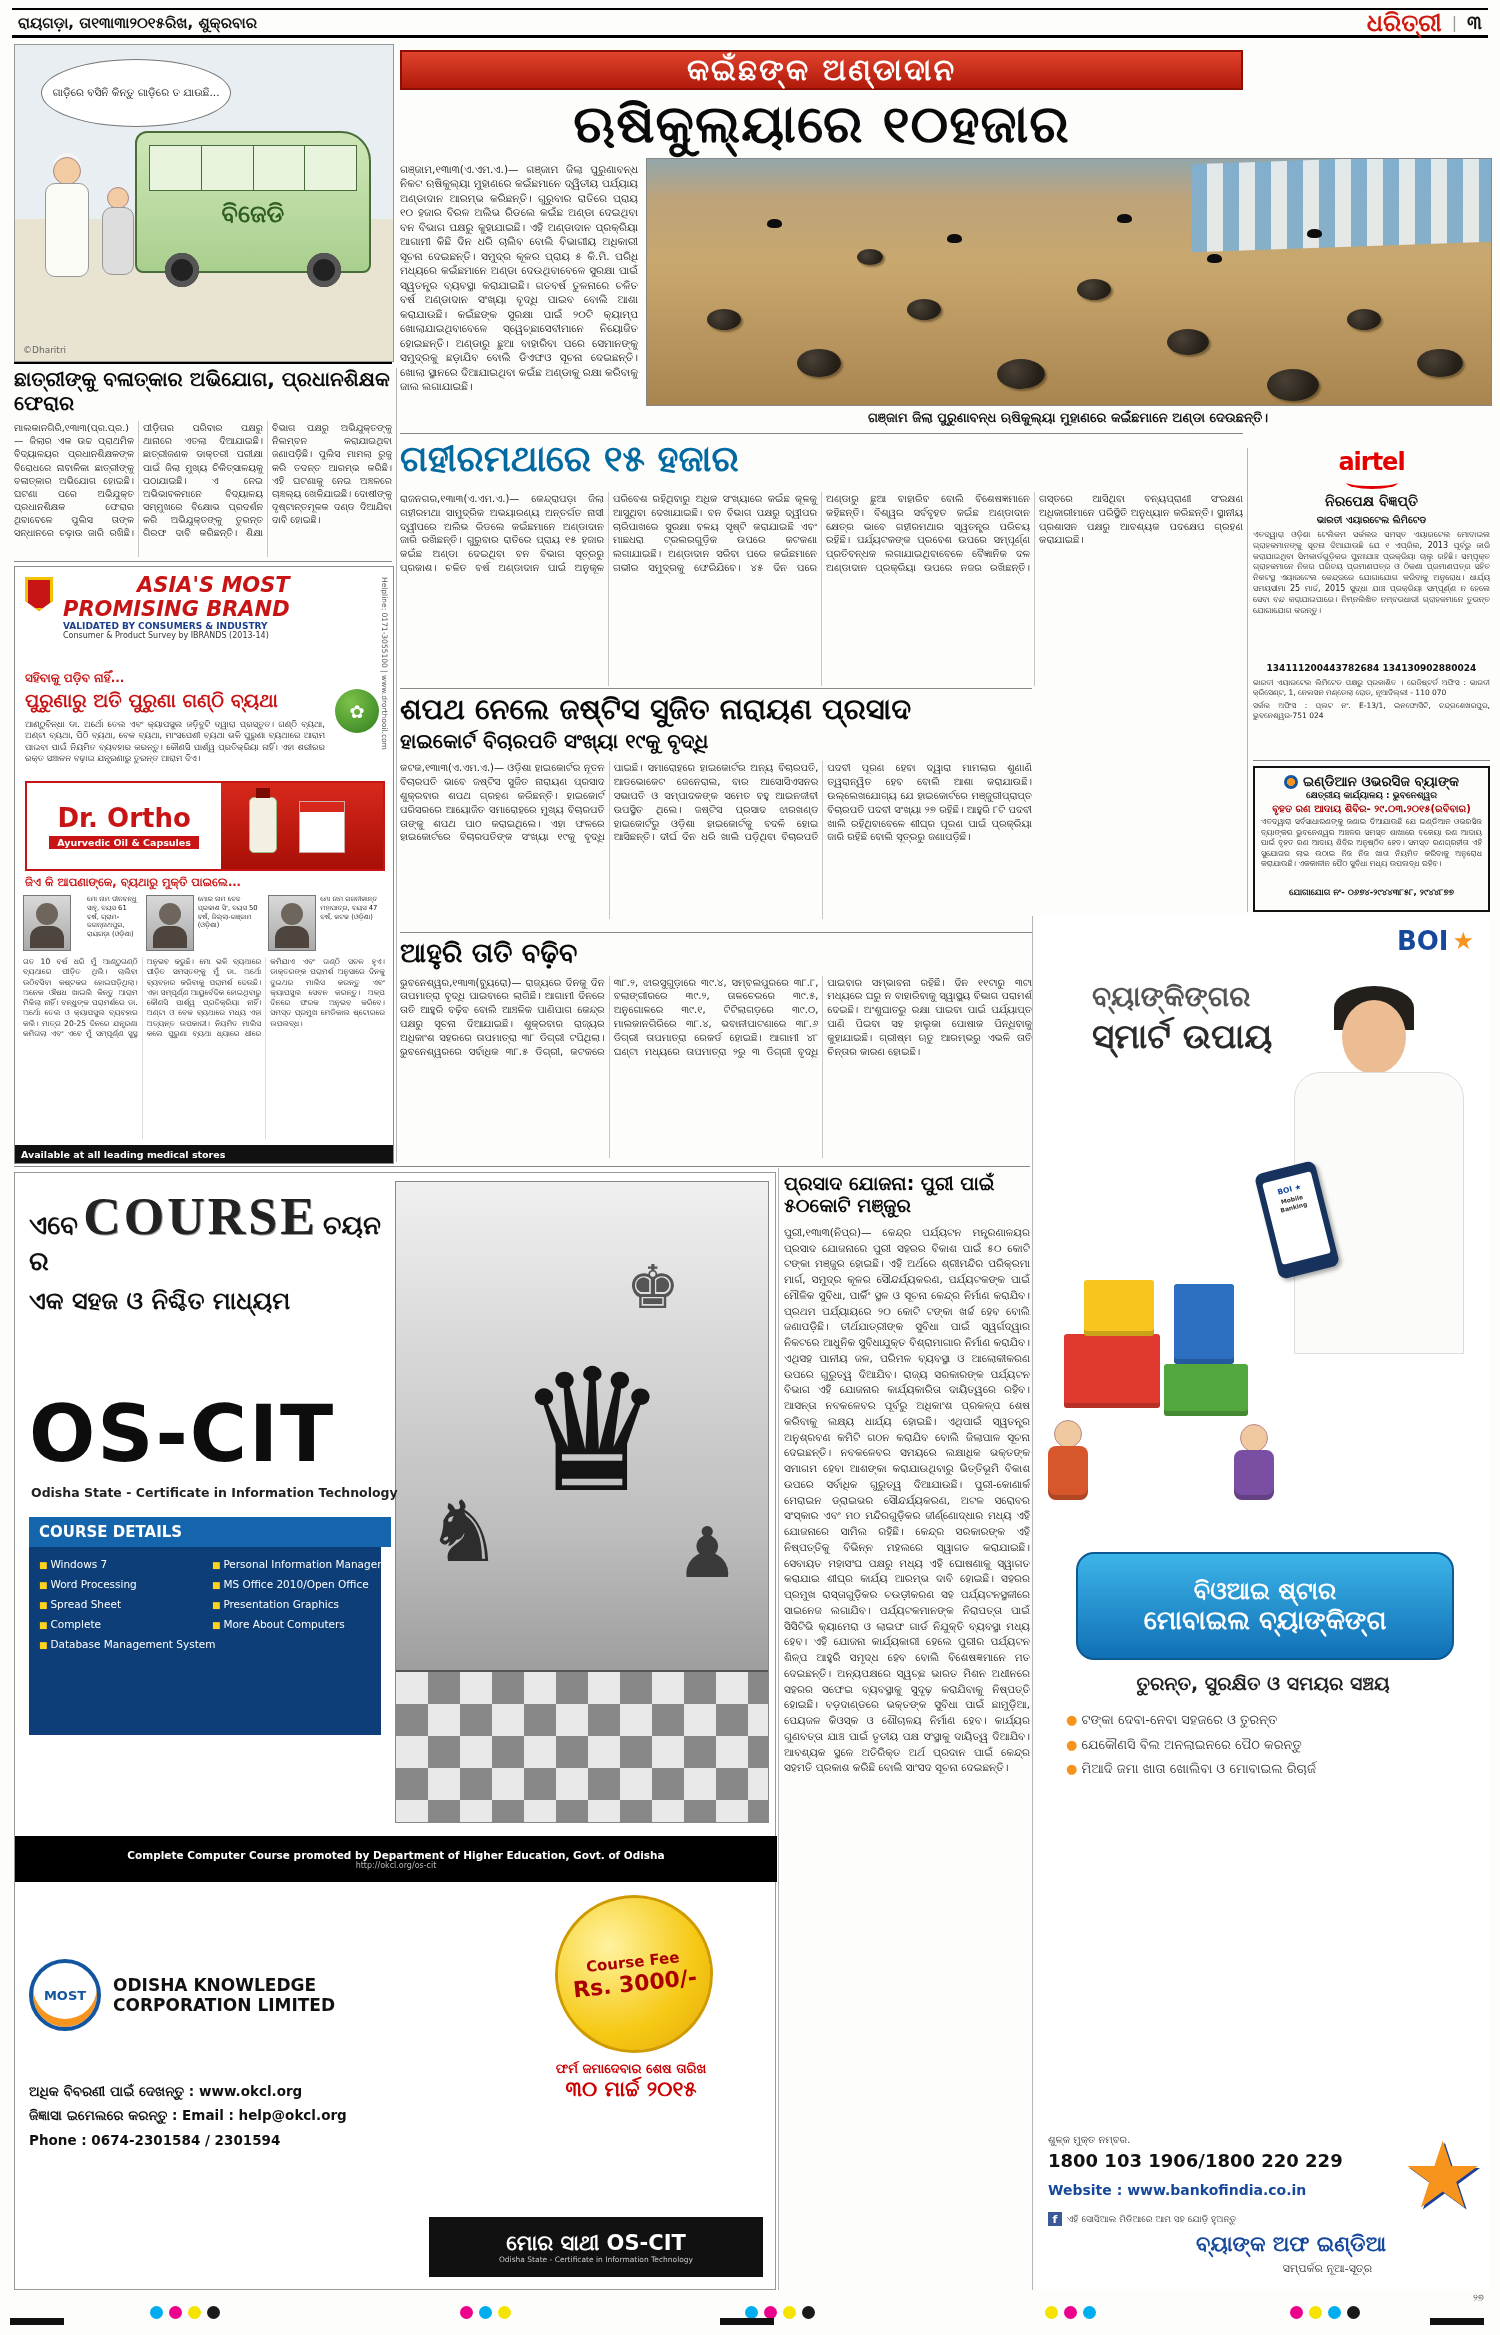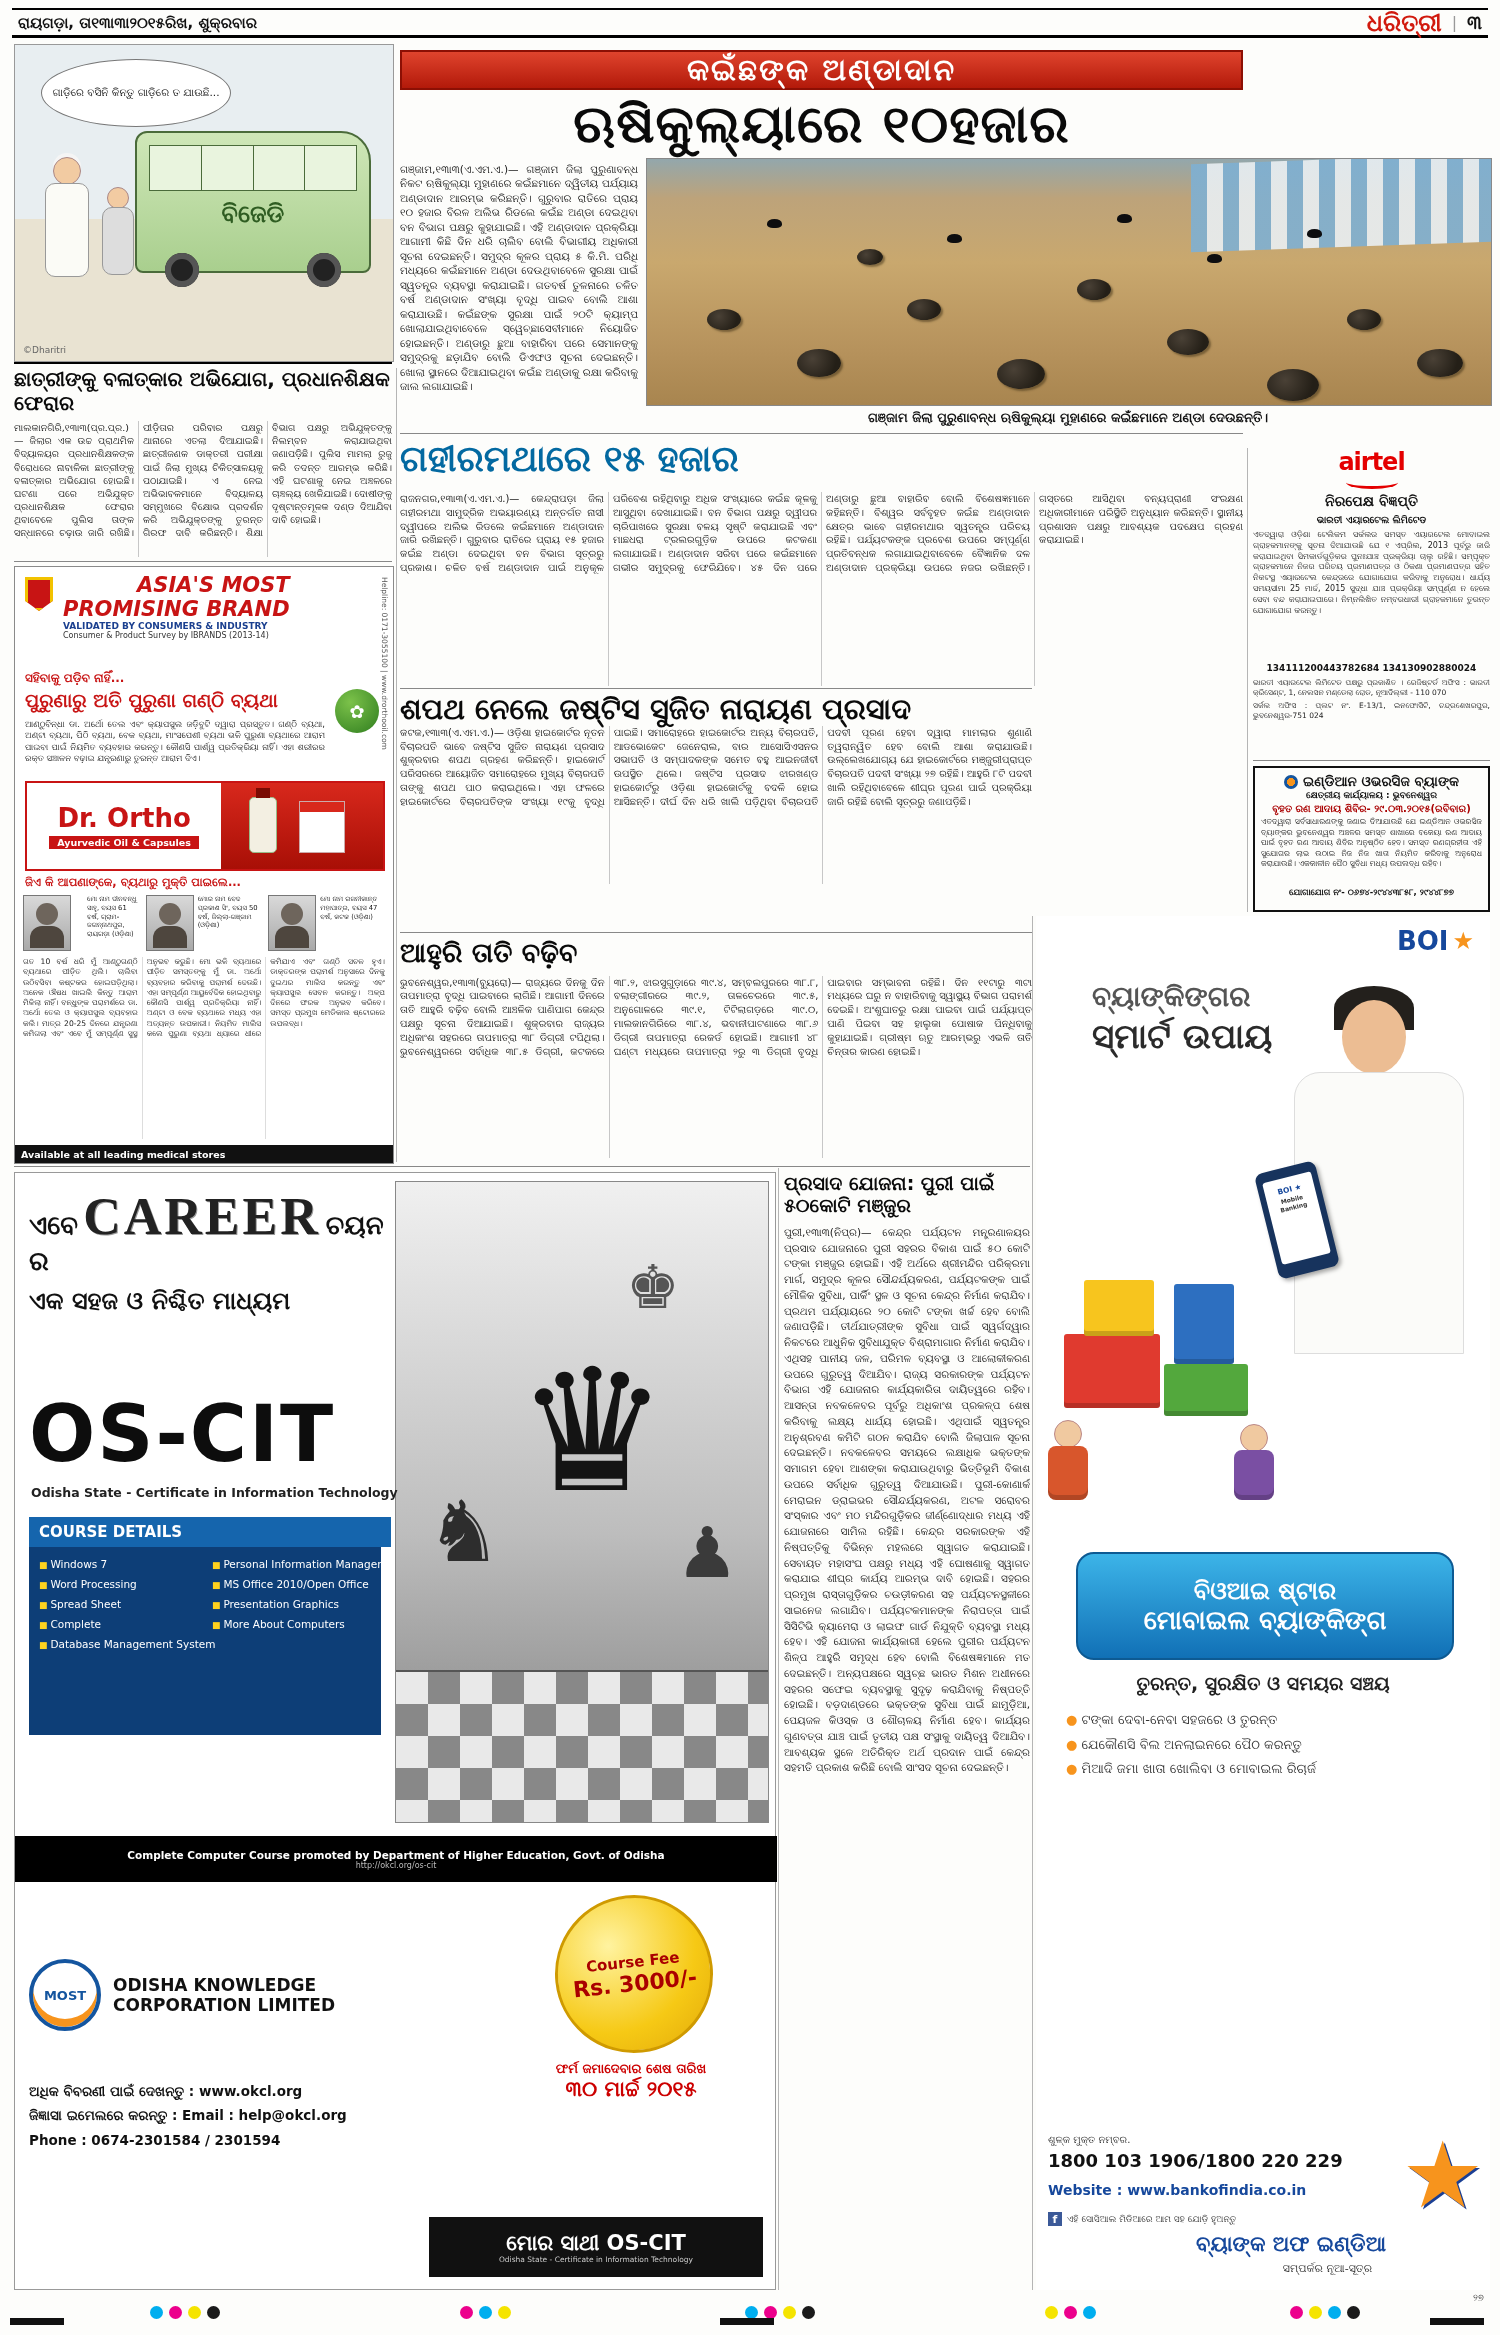--- a/index.html
+++ b/index.html
@@ -229,41 +229,42 @@
     </div>
     <div class="ab cols3 body-xs" style="left:8px;top:390px;width:362px;height:182px;font-size:7.6px;column-rule:1px solid #ddd;">ଗତ 10 ବର୍ଷ ଧରି ମୁଁ ଆଣ୍ଠୁଗଣ୍ଠି ବ୍ୟଥାରେ ପୀଡ଼ିତ ଥିଲି। ଚାଲିବା ଉଠିବସିବା କଷ୍ଟକର ହୋଇପଡ଼ିଥିଲା। ଅନେକ ଔଷଧ ଖାଇଲି କିନ୍ତୁ ଆରାମ ମିଳିଲା ନାହିଁ। ବନ୍ଧୁଙ୍କ ପରାମର୍ଶରେ ଡା. ଅର୍ଥୋ ତେଲ ଓ କ୍ୟାପସୁଲ ବ୍ୟବହାର କଲି। ମାତ୍ର 20-25 ଦିନରେ ଯନ୍ତ୍ରଣା କମିଗଲା ଏବଂ ଏବେ ମୁଁ ସମ୍ପୂର୍ଣ୍ଣ ସୁସ୍ଥ ଅନୁଭବ କରୁଛି। ମୋ ଭଳି ବ୍ୟଥାରେ ପୀଡ଼ିତ ସମସ୍ତଙ୍କୁ ମୁଁ ଡା. ଅର୍ଥୋ ବ୍ୟବହାର କରିବାକୁ ପରାମର୍ଶ ଦେଉଛି। ଏହା ସମ୍ପୂର୍ଣ୍ଣ ଆୟୁର୍ବେଦିକ ହୋଇଥିବାରୁ କୌଣସି ପାର୍ଶ୍ୱ ପ୍ରତିକ୍ରିୟା ନାହିଁ। ଅଣ୍ଟା ଓ ବେକ ବ୍ୟଥାରେ ମଧ୍ୟ ଏହା ଅତ୍ୟନ୍ତ ଉପକାରୀ। ନିୟମିତ ମାଲିସ କଲେ ପୁରୁଣା ବ୍ୟଥା ଧ୍ୟାରେ ଧୀରେ କମିଯାଏ ଏବଂ ଗଣ୍ଠି ସଚଳ ହୁଏ। ଡାକ୍ତରଙ୍କ ପରାମର୍ଶ ଅନୁସାରେ ଦିନକୁ ଦୁଇଥର ମାଲିସ କରନ୍ତୁ ଏବଂ କ୍ୟାପସୁଲ ସେବନ କରନ୍ତୁ। ଅଳ୍ପ ଦିନରେ ଫରକ ଅନୁଭବ କରିବେ। ସମସ୍ତ ପ୍ରମୁଖ ମେଡିକାଲ ଷ୍ଟୋରରେ ଉପଲବ୍ଧ।</div>
     <div class="ab" style="left:0;bottom:0;width:100%;height:18px;background:#111;color:#fff;display:flex;align-items:center;padding-left:6px;box-sizing:border-box;">
       <span class="b" style="font-size:9.5px;">Available at all leading medical stores</span>
     </div>
   </div>
 
   <div class="ab rule-h-thin" style="left:400px;top:688px;width:632px;"></div>
   <div class="ab" style="left:400px;top:694px;width:632px;height:238px;">
     <div class="headline-md">ଶପଥ ନେଲେ ଜଷ୍ଟିସ ସୁଜିତ ନାରାୟଣ ପ୍ରସାଦ</div>
+    <div class="headline-sm" style="margin:4px 0 8px;">ହାଇକୋର୍ଟ ବିଚାରପତି ସଂଖ୍ୟା ୧୯କୁ ବୃଦ୍ଧି</div>
     <div class="cols3 body-sm" style="height:158px;font-size:10px;">କଟକ,୧୩ା୩(ଏ.ଏମ.ଏ.)— ଓଡ଼ିଶା ହାଇକୋର୍ଟର ନୂତନ ବିଚାରପତି ଭାବେ ଜଷ୍ଟିସ ସୁଜିତ ନାରାୟଣ ପ୍ରସାଦ ଶୁକ୍ରବାର ଶପଥ ଗ୍ରହଣ କରିଛନ୍ତି। ହାଇକୋର୍ଟ ପରିସରରେ ଆୟୋଜିତ ସମାରୋହରେ ମୁଖ୍ୟ ବିଚାରପତି ତାଙ୍କୁ ଶପଥ ପାଠ କରାଇଥିଲେ। ଏହା ଫଳରେ ହାଇକୋର୍ଟରେ ବିଚାରପତିଙ୍କ ସଂଖ୍ୟା ୧୯କୁ ବୃଦ୍ଧି ପାଇଛି। ସମାରୋହରେ ହାଇକୋର୍ଟର ଅନ୍ୟ ବିଚାରପତି, ଆଡଭୋକେଟ ଜେନେରାଲ, ବାର ଆସୋସିଏସନର ସଭାପତି ଓ ସମ୍ପାଦକଙ୍କ ସମେତ ବହୁ ଆଇନଜୀବୀ ଉପସ୍ଥିତ ଥିଲେ। ଜଷ୍ଟିସ ପ୍ରସାଦ ଝାରଖଣ୍ଡ ହାଇକୋର୍ଟରୁ ଓଡ଼ିଶା ହାଇକୋର୍ଟକୁ ବଦଳି ହୋଇ ଆସିଛନ୍ତି। ଦୀର୍ଘ ଦିନ ଧରି ଖାଲି ପଡ଼ିଥିବା ବିଚାରପତି ପଦବୀ ପୂରଣ ହେବା ଦ୍ୱାରା ମାମଲାର ଶୁଣାଣି ତ୍ୱରାନ୍ୱିତ ହେବ ବୋଲି ଆଶା କରାଯାଉଛି। ଉଲ୍ଲେଖଯୋଗ୍ୟ ଯେ ହାଇକୋର୍ଟରେ ମଞ୍ଜୁରୀପ୍ରାପ୍ତ ବିଚାରପତି ପଦବୀ ସଂଖ୍ୟା ୨୭ ରହିଛି। ଆହୁରି ୮ଟି ପଦବୀ ଖାଲି ରହିଥିବାବେଳେ ଶୀଘ୍ର ପୂରଣ ପାଇଁ ପ୍ରକ୍ରିୟା ଜାରି ରହିଛି ବୋଲି ସୂତ୍ରରୁ ଜଣାପଡ଼ିଛି।</div>
   </div>
 
   <div class="ab rule-h-thin" style="left:400px;top:932px;width:632px;"></div>
   <div class="ab" style="left:400px;top:938px;width:632px;height:224px;">
     <div class="headline-md" style="font-size:27px;">ଆହୁରି ତାତି ବଢ଼ିବ</div>
     <div class="cols3 body-sm" style="margin-top:8px;height:182px;font-size:10px;">ଭୁବନେଶ୍ୱର,୧୩ା୩(ବ୍ୟୁରୋ)— ରାଜ୍ୟରେ ଦିନକୁ ଦିନ ତାପମାତ୍ରା ବୃଦ୍ଧି ପାଇବାରେ ଲାଗିଛି। ଆଗାମୀ ଦିନରେ ତାତି ଆହୁରି ବଢ଼ିବ ବୋଲି ଆଞ୍ଚଳିକ ପାଣିପାଗ କେନ୍ଦ୍ର ପକ୍ଷରୁ ସୂଚନା ଦିଆଯାଇଛି। ଶୁକ୍ରବାର ରାଜ୍ୟର ଅଧିକାଂଶ ସହରରେ ତାପମାତ୍ରା ୩୮ ଡିଗ୍ରୀ ଟପିଥିଲା। ଭୁବନେଶ୍ୱରରେ ସର୍ବାଧିକ ୩୮.୫ ଡିଗ୍ରୀ, କଟକରେ ୩୮.୨, ଝାରସୁଗୁଡ଼ାରେ ୩୯.୪, ସମ୍ବଲପୁରରେ ୩୮.୮, ବଲାଙ୍ଗୀରରେ ୩୯.୨, ତାଳଚେରରେ ୩୯.୫, ଅନୁଗୋଳରେ ୩୯.୧, ଟିଟିଲାଗଡ଼ରେ ୩୯.୦, ମାଲକାନଗିରିରେ ୩୮.୪, ଭବାନୀପାଟଣାରେ ୩୮.୬ ଡିଗ୍ରୀ ତାପମାତ୍ରା ରେକର୍ଡ ହୋଇଛି। ଆଗାମୀ ୪୮ ଘଣ୍ଟା ମଧ୍ୟରେ ତାପମାତ୍ରା ୨ରୁ ୩ ଡିଗ୍ରୀ ବୃଦ୍ଧି ପାଇବାର ସମ୍ଭାବନା ରହିଛି। ଦିନ ୧୧ଟାରୁ ୩ଟା ମଧ୍ୟରେ ଘରୁ ନ ବାହାରିବାକୁ ସ୍ୱାସ୍ଥ୍ୟ ବିଭାଗ ପରାମର୍ଶ ଦେଇଛି। ଅଂଶୁଘାତରୁ ରକ୍ଷା ପାଇବା ପାଇଁ ପର୍ଯ୍ୟାପ୍ତ ପାଣି ପିଇବା ସହ ହାଲୁକା ପୋଷାକ ପିନ୍ଧିବାକୁ କୁହାଯାଇଛି। ଗ୍ରୀଷ୍ମ ଋତୁ ଆରମ୍ଭରୁ ଏଭଳି ତାତି ଚିନ୍ତାର କାରଣ ହୋଇଛି।</div>
   </div>
 
   <div class="ab rule-h-thin" style="left:14px;top:1166px;width:1016px;"></div>
   <div class="ab rule-v" style="left:778px;top:1168px;height:1122px;"></div>
   <div class="ab" style="left:784px;top:1172px;width:246px;height:1116px;">
     <div class="headline-sm" style="font-size:19px;margin-bottom:8px;">ପ୍ରସାଦ ଯୋଜନା: ପୁରୀ ପାଇଁ ୫୦କୋଟି ମଞ୍ଜୁର</div>
     <div class="body-sm jt" style="height:1050px;font-size:10.5px;line-height:1.5;">ପୁରୀ,୧୩ା୩(ନିପ୍ର)— କେନ୍ଦ୍ର ପର୍ଯ୍ୟଟନ ମନ୍ତ୍ରଣାଳୟର ପ୍ରସାଦ ଯୋଜନାରେ ପୁରୀ ସହରର ବିକାଶ ପାଇଁ ୫୦ କୋଟି ଟଙ୍କା ମଞ୍ଜୁର ହୋଇଛି। ଏହି ଅର୍ଥରେ ଶ୍ରୀମନ୍ଦିର ପରିକ୍ରମା ମାର୍ଗ, ସମୁଦ୍ର କୂଳର ସୌନ୍ଦର୍ଯ୍ୟକରଣ, ପର୍ଯ୍ୟଟକଙ୍କ ପାଇଁ ମୌଳିକ ସୁବିଧା, ପାର୍କିଂ ସ୍ଥଳ ଓ ସୂଚନା କେନ୍ଦ୍ର ନିର୍ମାଣ କରାଯିବ। ପ୍ରଥମ ପର୍ଯ୍ୟାୟରେ ୨୦ କୋଟି ଟଙ୍କା ଖର୍ଚ୍ଚ ହେବ ବୋଲି ଜଣାପଡ଼ିଛି। ତୀର୍ଥଯାତ୍ରୀଙ୍କ ସୁବିଧା ପାଇଁ ସ୍ୱର୍ଗଦ୍ୱାର ନିକଟରେ ଆଧୁନିକ ସୁବିଧାଯୁକ୍ତ ବିଶ୍ରାମାଗାର ନିର୍ମାଣ କରାଯିବ। ଏଥିସହ ପାନୀୟ ଜଳ, ପରିମଳ ବ୍ୟବସ୍ଥା ଓ ଆଲୋକୀକରଣ ଉପରେ ଗୁରୁତ୍ୱ ଦିଆଯିବ। ରାଜ୍ୟ ସରକାରଙ୍କ ପର୍ଯ୍ୟଟନ ବିଭାଗ ଏହି ଯୋଜନାର କାର୍ଯ୍ୟକାରିତା ଦାୟିତ୍ୱରେ ରହିବ। ଆସନ୍ତା ନବକଳେବର ପୂର୍ବରୁ ଅଧିକାଂଶ ପ୍ରକଳ୍ପ ଶେଷ କରିବାକୁ ଲକ୍ଷ୍ୟ ଧାର୍ଯ୍ୟ ହୋଇଛି। ଏଥିପାଇଁ ସ୍ୱତନ୍ତ୍ର ଅନୁଶ୍ରବଣ କମିଟି ଗଠନ କରାଯିବ ବୋଲି ଜିଲାପାଳ ସୂଚନା ଦେଇଛନ୍ତି। ନବକଳେବର ସମୟରେ ଲକ୍ଷାଧିକ ଭକ୍ତଙ୍କ ସମାଗମ ହେବା ଆଶଙ୍କା କରାଯାଉଥିବାରୁ ଭିତ୍ତିଭୂମି ବିକାଶ ଉପରେ ସର୍ବାଧିକ ଗୁରୁତ୍ୱ ଦିଆଯାଉଛି। ପୁରୀ-କୋଣାର୍କ ମେରାଇନ ଡ୍ରାଇଭର ସୌନ୍ଦର୍ଯ୍ୟକରଣ, ଅଟଳ ସରୋବର ସଂସ୍କାର ଏବଂ ମଠ ମନ୍ଦିରଗୁଡ଼ିକର ଜୀର୍ଣ୍ଣୋଦ୍ଧାର ମଧ୍ୟ ଏହି ଯୋଜନାରେ ସାମିଲ ରହିଛି। କେନ୍ଦ୍ର ସରକାରଙ୍କ ଏହି ନିଷ୍ପତ୍ତିକୁ ବିଭିନ୍ନ ମହଲରେ ସ୍ୱାଗତ କରାଯାଇଛି। ସେବାୟତ ମହାସଂଘ ପକ୍ଷରୁ ମଧ୍ୟ ଏହି ଘୋଷଣାକୁ ସ୍ୱାଗତ କରାଯାଇ ଶୀଘ୍ର କାର୍ଯ୍ୟ ଆରମ୍ଭ ଦାବି ହୋଇଛି। ସହରର ପ୍ରମୁଖ ରାସ୍ତାଗୁଡ଼ିକର ଚଉଡ଼ୀକରଣ ସହ ପର୍ଯ୍ୟଟନସ୍ଥଳୀରେ ସାଇନେଜ ଲଗାଯିବ। ପର୍ଯ୍ୟଟକମାନଙ୍କ ନିରାପତ୍ତା ପାଇଁ ସିସିଟିଭି କ୍ୟାମେରା ଓ ଲାଇଫ ଗାର୍ଡ ନିଯୁକ୍ତି ବ୍ୟବସ୍ଥା ମଧ୍ୟ ହେବ। ଏହି ଯୋଜନା କାର୍ଯ୍ୟକାରୀ ହେଲେ ପୁରୀର ପର୍ଯ୍ୟଟନ ଶିଳ୍ପ ଆହୁରି ସମୃଦ୍ଧ ହେବ ବୋଲି ବିଶେଷଜ୍ଞମାନେ ମତ ଦେଇଛନ୍ତି। ଅନ୍ୟପକ୍ଷରେ ସ୍ୱଚ୍ଛ ଭାରତ ମିଶନ ଅଧୀନରେ ସହରର ସଫେଇ ବ୍ୟବସ୍ଥାକୁ ସୁଦୃଢ଼ କରାଯିବାକୁ ନିଷ୍ପତ୍ତି ହୋଇଛି। ବଡ଼ଦାଣ୍ଡରେ ଭକ୍ତଙ୍କ ସୁବିଧା ପାଇଁ ଛାମୁଡ଼ିଆ, ପେୟଜଳ କିଓସ୍କ ଓ ଶୌଚାଳୟ ନିର୍ମାଣ ହେବ। କାର୍ଯ୍ୟର ଗୁଣବତ୍ତା ଯାଞ୍ଚ ପାଇଁ ତୃତୀୟ ପକ୍ଷ ସଂସ୍ଥାକୁ ଦାୟିତ୍ୱ ଦିଆଯିବ। ଆବଶ୍ୟକ ସ୍ଥଳେ ଅତିରିକ୍ତ ଅର୍ଥ ପ୍ରଦାନ ପାଇଁ କେନ୍ଦ୍ର ସହମତି ପ୍ରକାଶ କରିଛି ବୋଲି ସାଂସଦ ସୂଚନା ଦେଇଛନ୍ତି।</div>
   </div>
 
   <div class="ab" style="left:14px;top:1172px;width:762px;height:1118px;border:1px solid #999;box-sizing:border-box;background:#fff;">
     <div class="ab" style="left:14px;top:14px;width:360px;">
       <div>
         <span class="b" style="font-size:26px;">ଏବେ</span>
-        <span class="b" style="font-family:'Liberation Serif',serif;font-size:52px;letter-spacing:3px;color:#222;text-shadow:1px 1px 0 #999;">CAREER</span>
+        <span class="b" style="font-family:'Liberation Serif',serif;font-size:52px;letter-spacing:3px;color:#222;text-shadow:1px 1px 0 #999;">COURSE</span>
         <span class="b" style="font-size:26px;">ଚୟନ ର</span>
       </div>
       <div class="b" style="font-size:24px;margin-top:10px;">ଏକ ସହଜ ଓ ନିଶ୍ଚିତ ମାଧ୍ୟମ</div>
     </div>
     <div class="ab chess" style="left:380px;top:8px;width:372px;height:640px;">
       <span style="position:absolute;left:120px;top:150px;font-size:170px;color:#141414;">♛</span>
       <span style="position:absolute;left:30px;top:300px;font-size:85px;color:#2d2d2d;">♞</span>
       <span style="position:absolute;left:280px;top:330px;font-size:70px;color:#3a3a3a;">♟</span>
       <span style="position:absolute;left:230px;top:70px;font-size:60px;color:#555;">♚</span>
       <div class="checker"></div>

